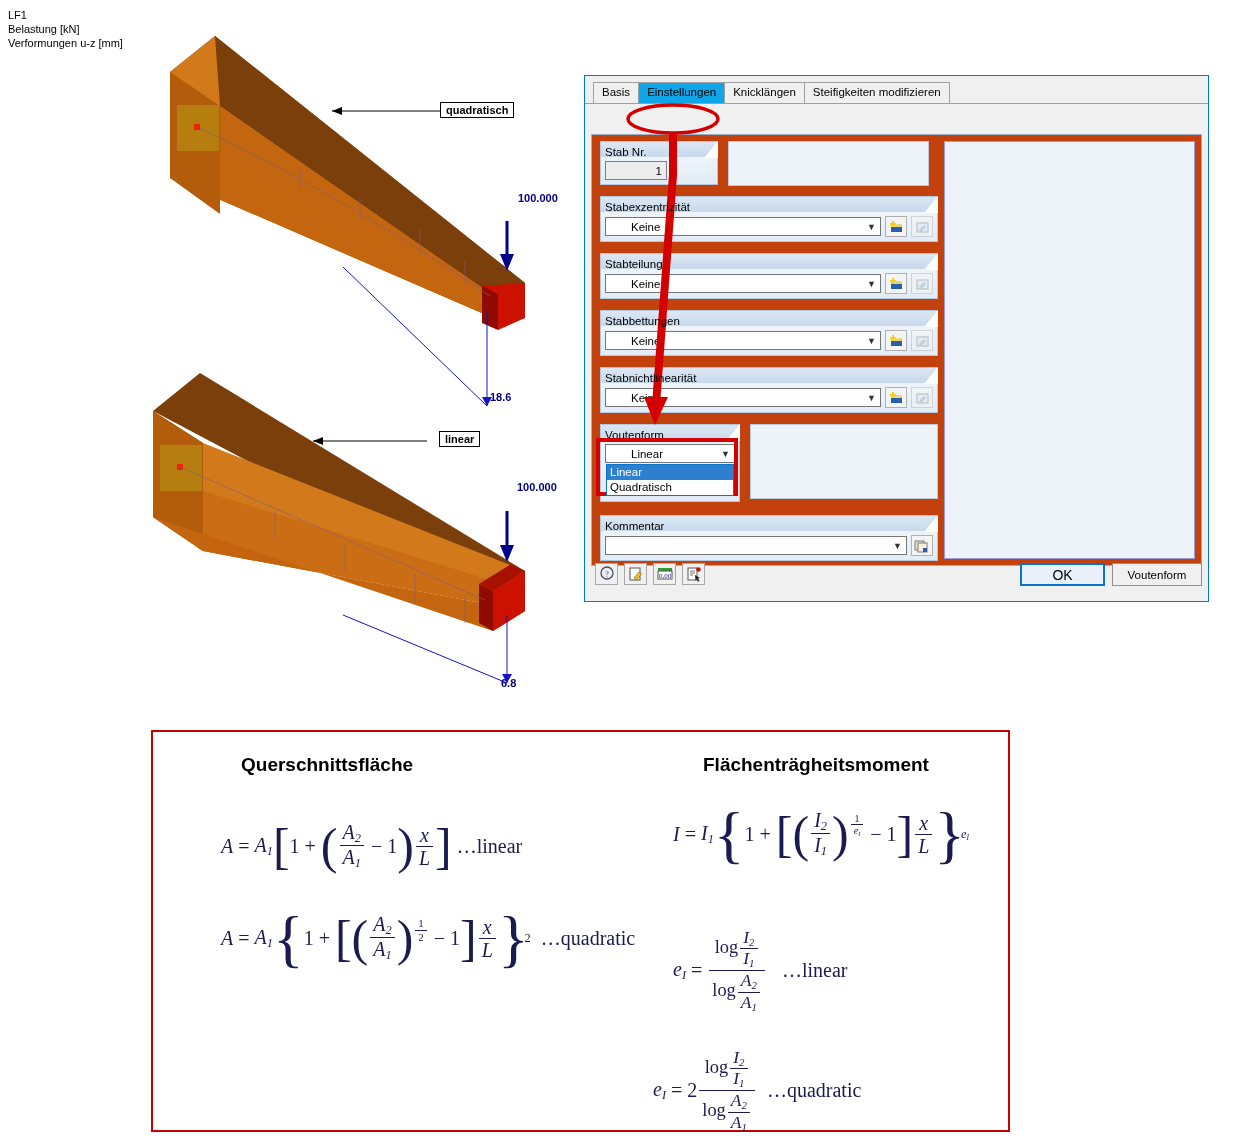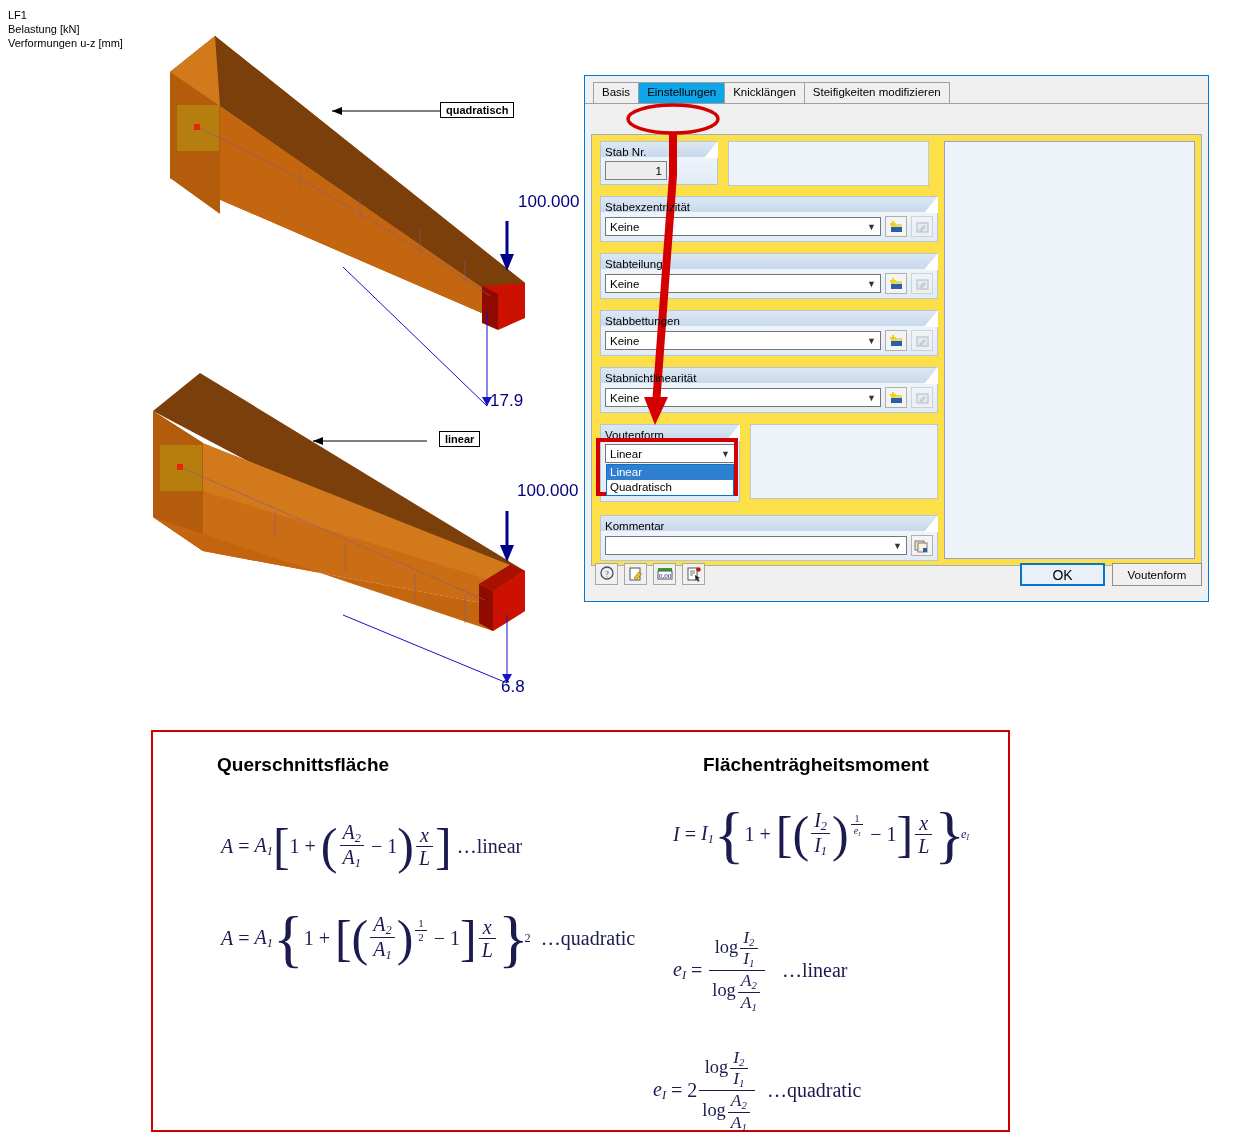--- a/index.html
+++ b/index.html
@@ -12,21 +12,21 @@
   
   #legend{left:8px;top:8px;font-size:11px;line-height:14px;color:#000;}
 
   
   .scene{position:absolute;}
   .scene svg{display:block;}
   .calloutbox{
     position:absolute;border:1px solid #000;background:#fff;
     font-size:11px;font-weight:bold;padding:1px 5px;color:#000;white-space:nowrap;
   }
-  .valtxt{position:absolute;font-size:17px;font-weight:normal;color:#000080;white-space:nowrap;}
+  .valtxt{position:absolute;font-size:11px;font-weight:bold;color:#000080;white-space:nowrap;}
 
   
   #dialog{
     left:584px;top:75px;width:625px;height:527px;
     background:#f0f0f0;border:1px solid #0078d7;box-sizing:border-box;
   }
   #dlgTitle{
     height:26px;background:#0078d7;color:#fff;font-size:13px;
     display:flex;align-items:center;padding:0 8px;justify-content:space-between;
   }
@@ -37,21 +37,21 @@
     padding-left:8px;gap:0px;border-bottom:1px solid #a0a0a0;margin-top:6px;
   }
   .tab{
     font-size:11.5px;color:#000;background:#f0f0f0;border:1px solid #a0a0a0;
     border-bottom:none;padding:2px 8px 3px 8px;margin-right:-1px;height:15px;
     box-sizing:content-box;line-height:15px;white-space:nowrap;
   }
   .tab.active{background:#0ea5e9;}
   #dlgBody{
     position:absolute;left:6px;top:58px;width:611px;height:432px;
-    background:#fde047;border:1px solid #9ab0c8;box-sizing:border-box;
+    background:#c2410c;border:1px solid #9ab0c8;box-sizing:border-box;
   }
   #leftCol{position:absolute;left:8px;top:6px;width:338px;}
   .group{position:relative;margin-bottom:11px;}
   .grpHead{
     position:relative;height:16px;
     background:linear-gradient(to bottom,#dce7f3,#c8d9ec);
     border:1px solid #b4c6da;border-bottom:none;box-sizing:border-box;
   }
   .grpHead:after{
     content:"";position:absolute;right:-1px;top:-1px;border-style:solid;
@@ -61,21 +61,21 @@
     position:relative;z-index:2;font-size:11.5px;color:#000;
     padding-left:4px;line-height:16px;display:inline-block;
   }
   .grpBody{
     background:linear-gradient(to bottom,#eef4fa,#e2ecf6);
     border:1px solid #b4c6da;border-top:none;padding:4px;box-sizing:border-box;
     display:flex;align-items:center;gap:4px;
   }
   .combo{
     flex:1;height:19px;background:#fff;border:1px solid #767676;
-    display:flex;align-items:center;box-sizing:border-box;position:relative;
+    display:flex;align-items:center;box-sizing:border-box;position:relative;padding-left:21px;
   }
   .combo .cval{font-size:11.5px;color:#000;padding-left:4px;flex:1;}
   .combo .carrow{
     width:17px;height:100%;display:flex;align-items:center;justify-content:center;
     font-size:9px;color:#333;
   }
   .sqbtn{
     width:22px;height:21px;border:1px solid #b0b0b0;background:#f4f4f4;
     box-sizing:border-box;display:flex;align-items:center;justify-content:center;
   }
@@ -200,21 +200,21 @@
     <polygon points="357,243 350,226 364,226" fill="#00008b"></polygon>
 
     <g stroke="#1414c8" stroke-width="1" fill="none">
       <path d="M337,283 L337,378"></path>
       <path d="M193,239 L337,378"></path>
     </g>
     <polygon points="337,378 332,369 342,369" fill="#1414c8"></polygon>
   </svg>
   <div class="calloutbox" style="left:290px;top:74px;">quadratisch</div>
   <div class="valtxt" style="left:368px;top:164px;">100.000</div>
-  <div class="valtxt" style="left:340px;top:363px;">17.9</div>
+  <div class="valtxt" style="left:340px;top:363px;">18.6</div>
 </div>
 
 <div class="scene" style="left:135px;top:365px;width:420px;height:340px;">
   <svg width="420" height="340" viewBox="0 0 420 340">
 
     <polygon points="65,8 18,46 358,226 390,206" fill="#7a3f0a"></polygon>
 
     <polygon points="18,46 18,152 68,186 68,78" fill="#b35c0c"></polygon>
 
     <polygon points="68,78 390,206 390,246 68,186" fill="#d2791c"></polygon>
@@ -461,21 +461,21 @@
 </div>
 
 <svg class="abs" style="left:584px;top:75px;pointer-events:none;" width="625" height="400">
   <ellipse cx="89" cy="44" rx="45" ry="14" fill="none" stroke="#d40000" stroke-width="3.5"></ellipse>
   <path d="M89,58 L89,100 L72,330" stroke="#d40000" stroke-width="8" fill="none"></path>
   <polygon points="71,350 60,322 84,322" fill="#d40000"></polygon>
 </svg>
 
 <div class="abs" id="formulaBox">
 
-  <div class="fhead" style="left:64px;top:22px;">Querschnittsfläche</div>
+  <div class="fhead" style="left:88px;top:22px;">Querschnittsfläche</div>
   <div class="fhead" style="left:550px;top:22px;">Flächenträgheitsmoment</div>
 
   <div class="frm row" style="left:68px;top:90px;font-size:20px;">
     <span class="mi">A</span>
       <span>&nbsp;=&nbsp;</span>
       <span class="mi">A<span class="sub">1</span></span>
     <span class="brk2">[</span>
     <span>1&nbsp;+&nbsp;</span>
     <span class="brk2">(</span>
     <span class="fr">

